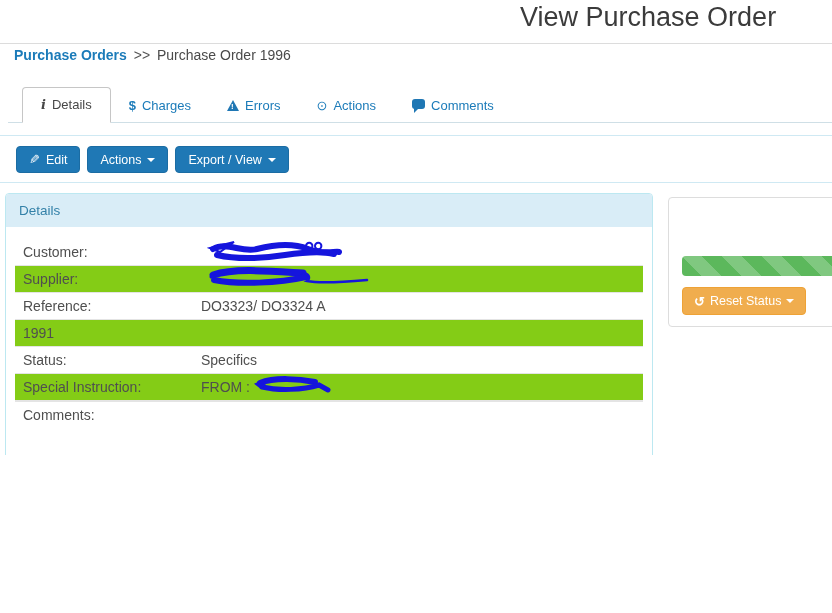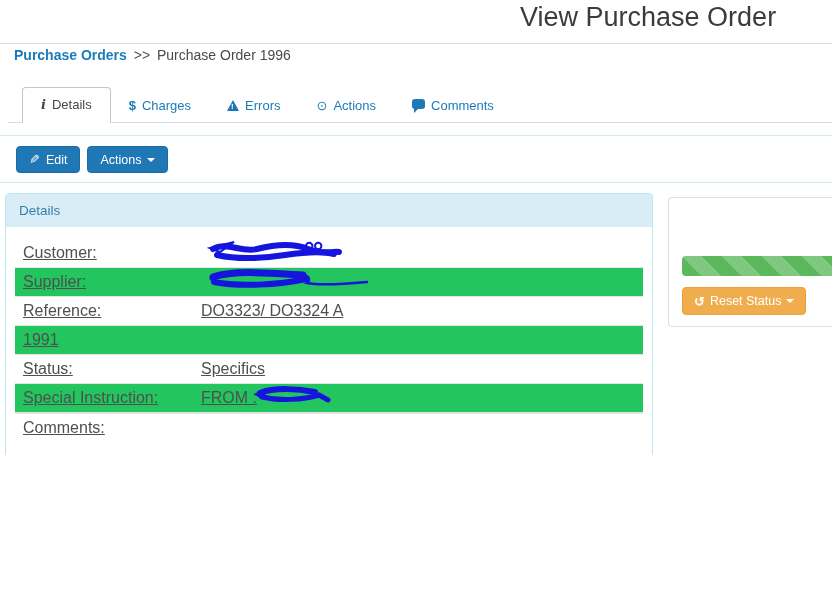--- a/index.html
+++ b/index.html
@@ -45,24 +45,24 @@
   .caret { width:0; height:0; border-left:4px solid transparent; border-right:4px solid transparent;
            border-top:4px solid #fff; display:inline-block; }
   .pencil { font-size:13px; transform:scaleX(-1); display:inline-block; }
 
   
   .details-panel { position:absolute; left:5px; top:193px; width:648px; height:356px;
                    border:1px solid #bce8f1; border-radius:4px; background:#fff; overflow:hidden; }
   .panel-heading { height:33px; line-height:33px; background:#d9edf7; color:#3381a8;
                    font-size:13.5px; padding-left:13px; }
   .panel-body { padding:12px 9px 0; }
-  .drow { position:relative; display:flex; font-size:16px; color:#4f4f4f; padding:5px 8px;
-          border-top:1px solid #e4e4e4; min-height:24px;text-decoration:underline; }
+  .drow { position:relative; display:flex; font-size:14px; color:#4f4f4f; padding:5px 8px;
+          border-top:1px solid #e4e4e4; min-height:24px; }
   .drow:first-child { border-top:none; }
-  .drow.stripe { background:#22c55e; }
+  .drow.stripe { background:#84cc16; }
   .drow.last { border-bottom:1px solid #e4e4e4; }
   .drow.comments { min-height:112px; }
   .dlabel { width:178px; flex:none; }
   .dvalue { white-space:nowrap; }
   .scribble { position:absolute; top:-2px; pointer-events:none; }
   .scribble path { stroke:#1515dd; fill:none; stroke-linecap:round; }
 
   
   .side-card { position:absolute; left:668px; top:197px; width:212px; height:130px;
                border:1px solid #ddd; border-radius:4px; background:#fff; padding:13px; }
@@ -125,20 +125,24 @@
 
   <div class="toolbar">
     <button class="btn">
       <span class="pencil">✎</span>
       <span>Edit</span>
     </button>
     <button class="btn">
       <span>Actions</span>
       <span class="caret"></span>
     </button>
+    <button class="btn">
+      <span>Export / View</span>
+      <span class="caret"></span>
+    </button>
   </div>
 
   <div class="details-panel">
     <div class="panel-heading">Details</div>
     <div class="panel-body">
 
       <div class="drow">
         <span class="dlabel">Customer:</span>
         <span class="dvalue"></span>
         <svg class="scribble" style="left:192px;" width="140" height="28" viewBox="0 0 140 28">

